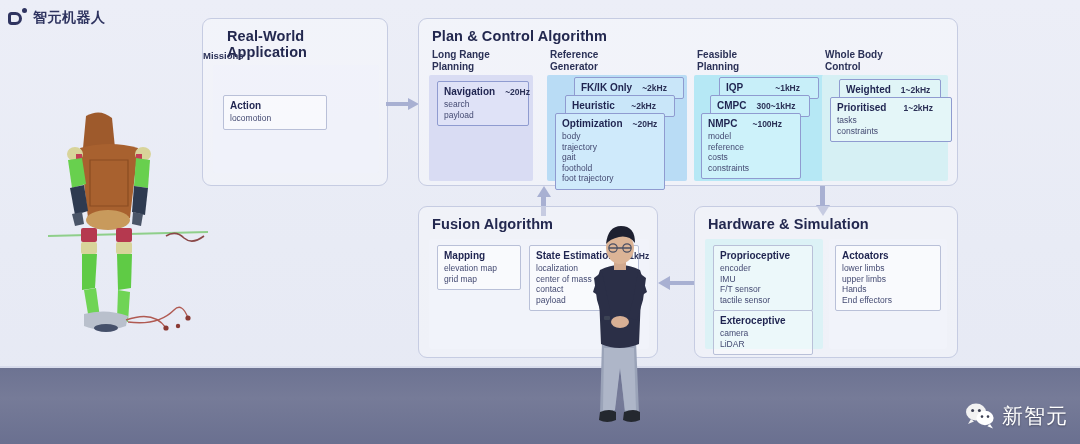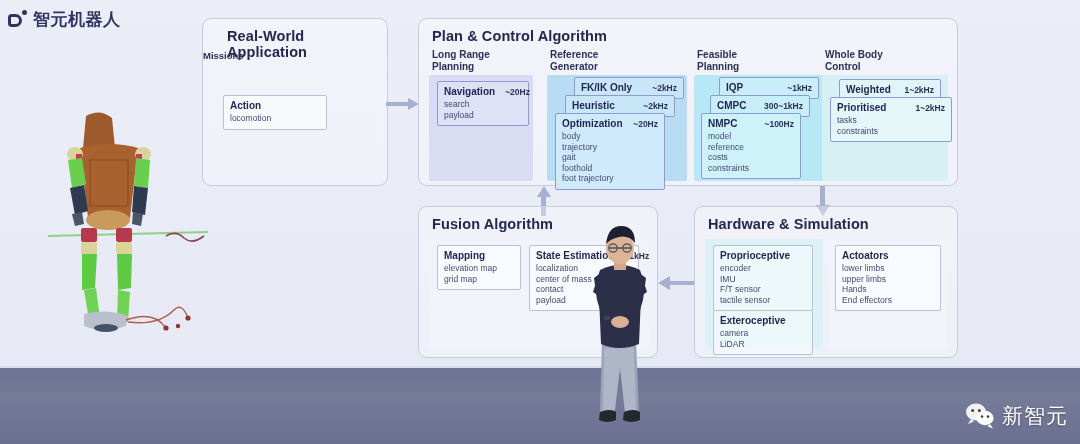--- a/index.html
+++ b/index.html
@@ -34,21 +34,21 @@
   #logo .mark .ring {
     position: absolute; left: 0; top: 4px;
     width: 14px; height: 13px; border: 3px solid #2f3460;
     border-radius: 4px 7px 7px 4px;
   }
   #logo .mark .dot {
     position: absolute; right: 0; top: 0; width: 5px; height: 5px;
     border-radius: 50%; background: #2f3460;
   }
   #logo .brand-text {
-    font-size: 17px; font-weight: 700; letter-spacing: .5px;
+    font-size: 14px; font-weight: 700; letter-spacing: .5px;
   }
   
   #slide {
     position: absolute; left: 0; top: 0; width: 1080px; height: 368px;
   }
   .panel {
     position: absolute;
     border: 1px solid #c6cce2;
     border-radius: 9px;
     background: rgba(255,255,255,.35);
@@ -65,21 +65,21 @@
   }
   .sublabel {
     position: absolute;
     font-size: 9.5px; font-weight: 700; color: #2b3157;
   }
   .colbox { position: absolute; border-radius: 2px; }
   .node {
     position: absolute;
     border: 1px solid #8f9bd0;
     border-radius: 2px;
-    padding: 4px 6px 5px 6px;
+    padding: 4px 18px 5px 6px;
   }
   .node .hdr {
     display: flex; align-items: baseline; gap: 10px;
     white-space: nowrap;
   }
   .node .name { font-size: 10px; font-weight: 700; color: #1f2450; }
   .node .freq { font-size: 8.5px; font-weight: 600; color: #2b3157; margin-left: auto; }
   .node ul { list-style: none; margin-top: 2px; }
   .node li { font-size: 8.5px; color: #444a72; line-height: 10.5px; }
   .plain-node { border-color: #b9c0d8; background: rgba(255,255,255,.55); }

